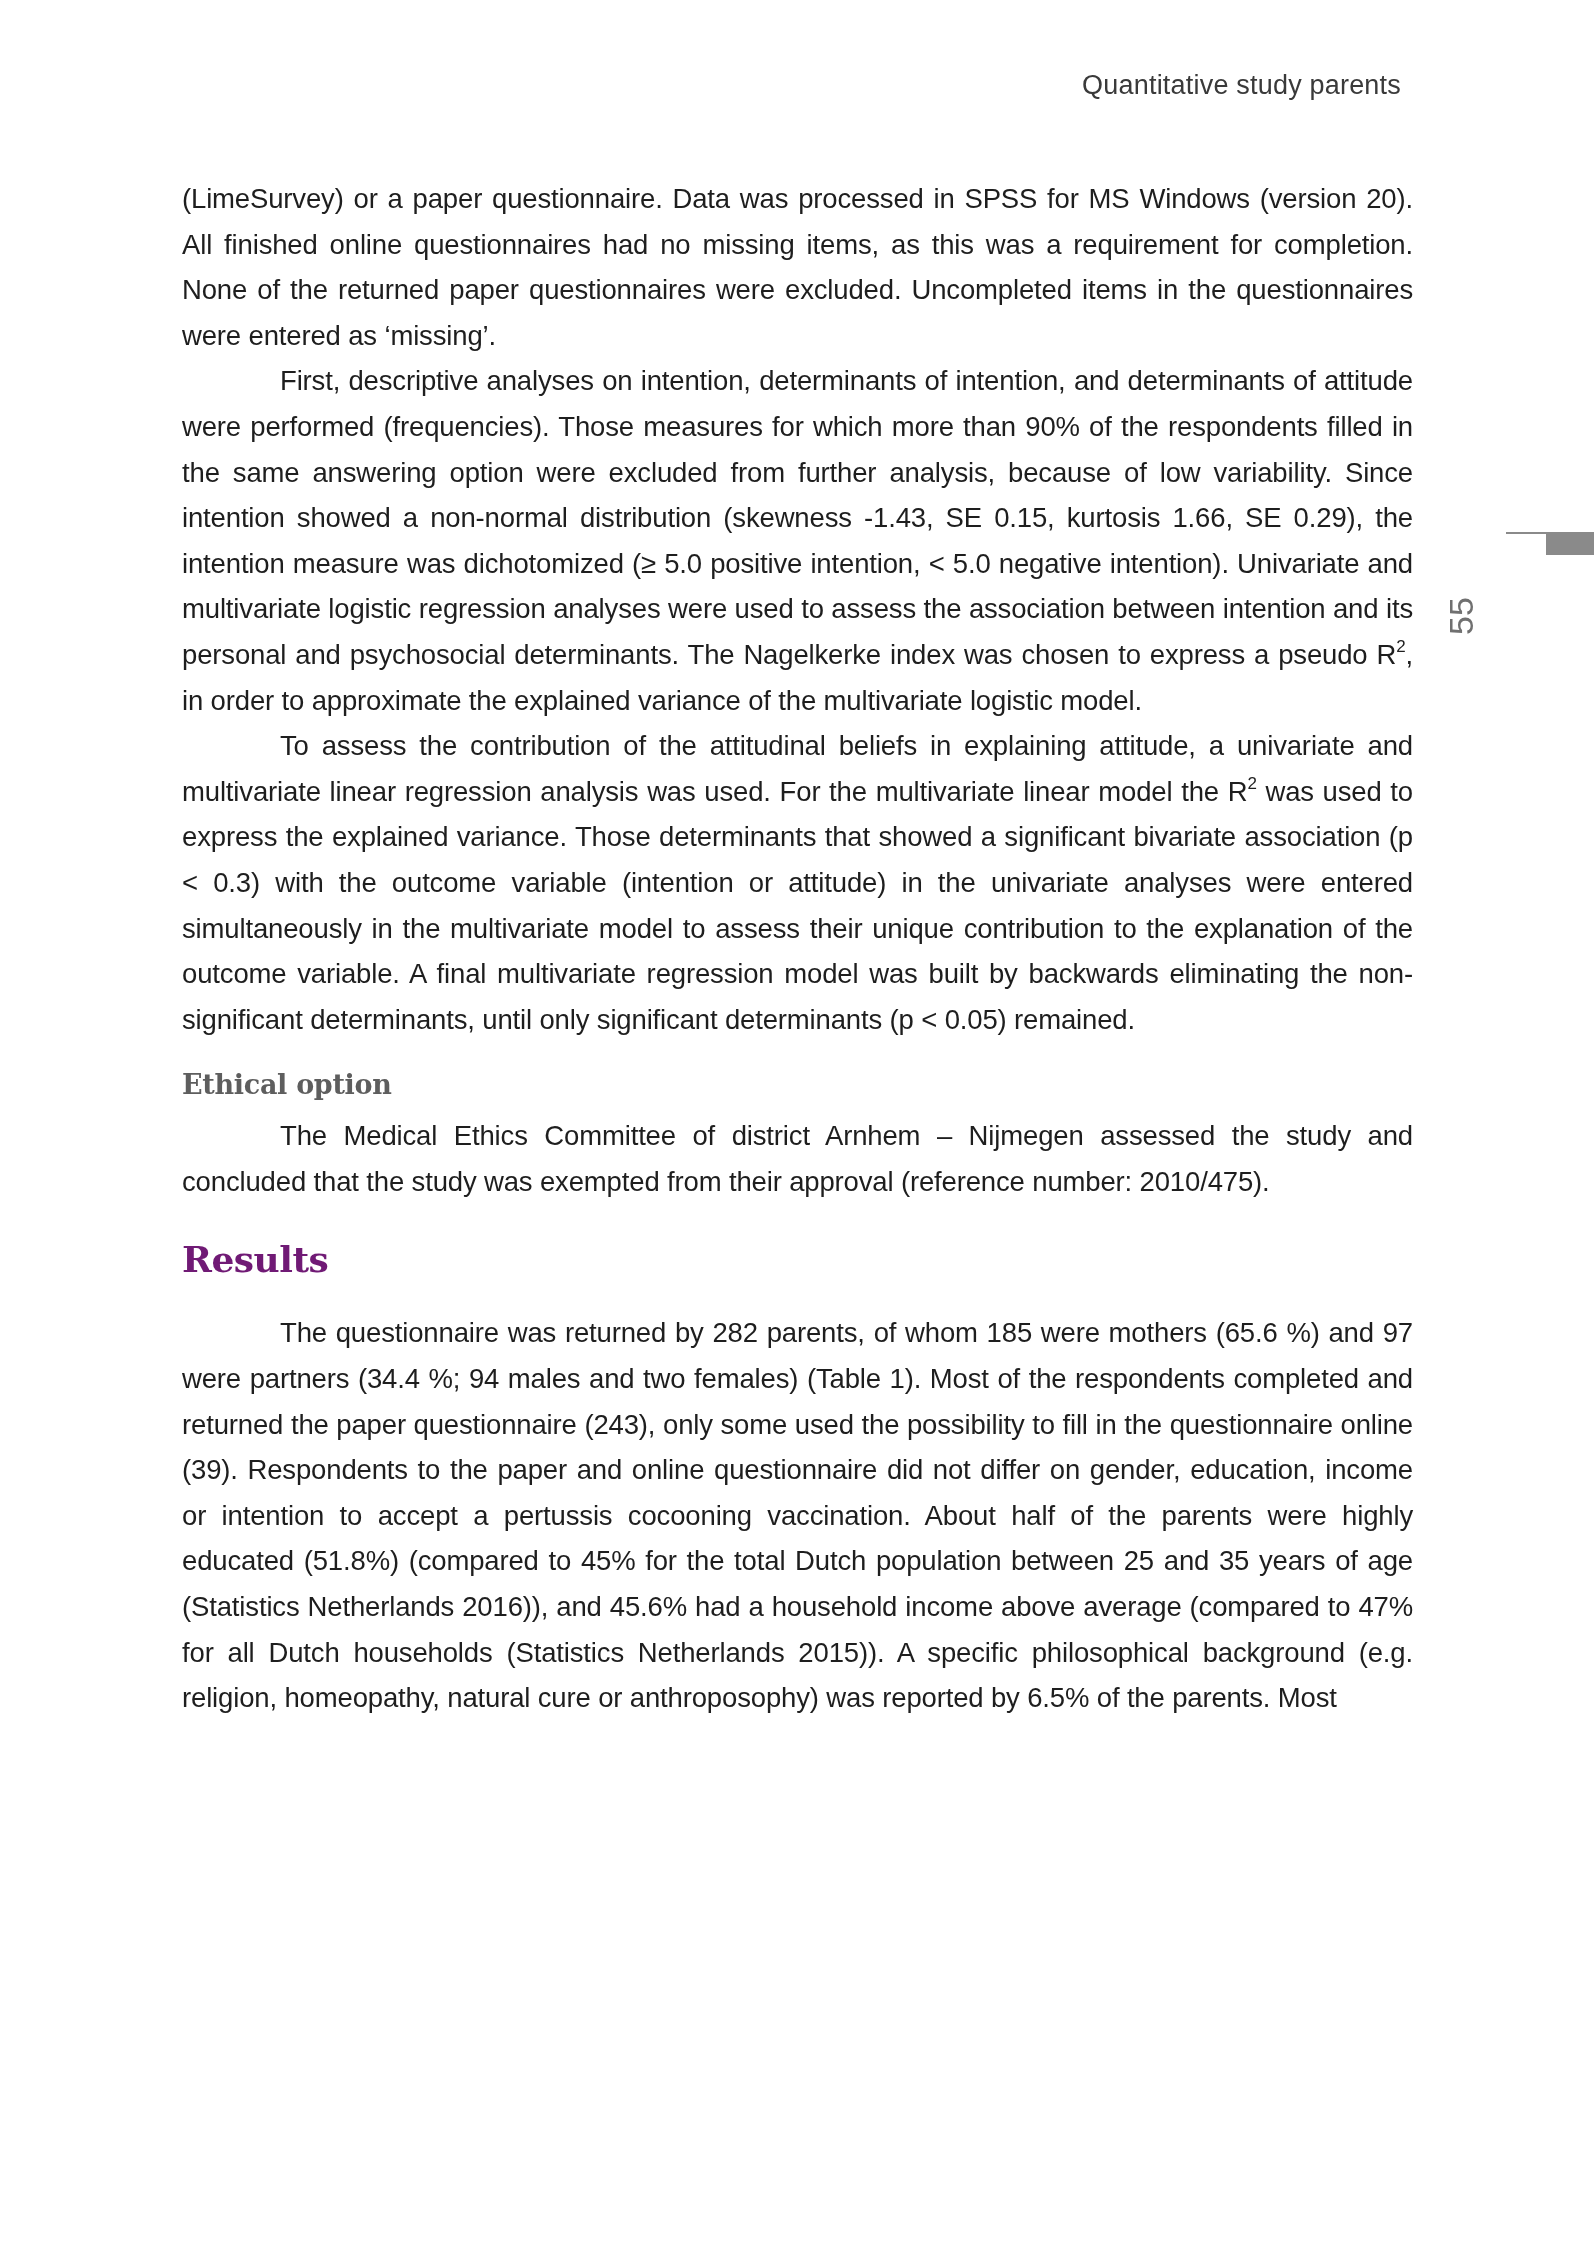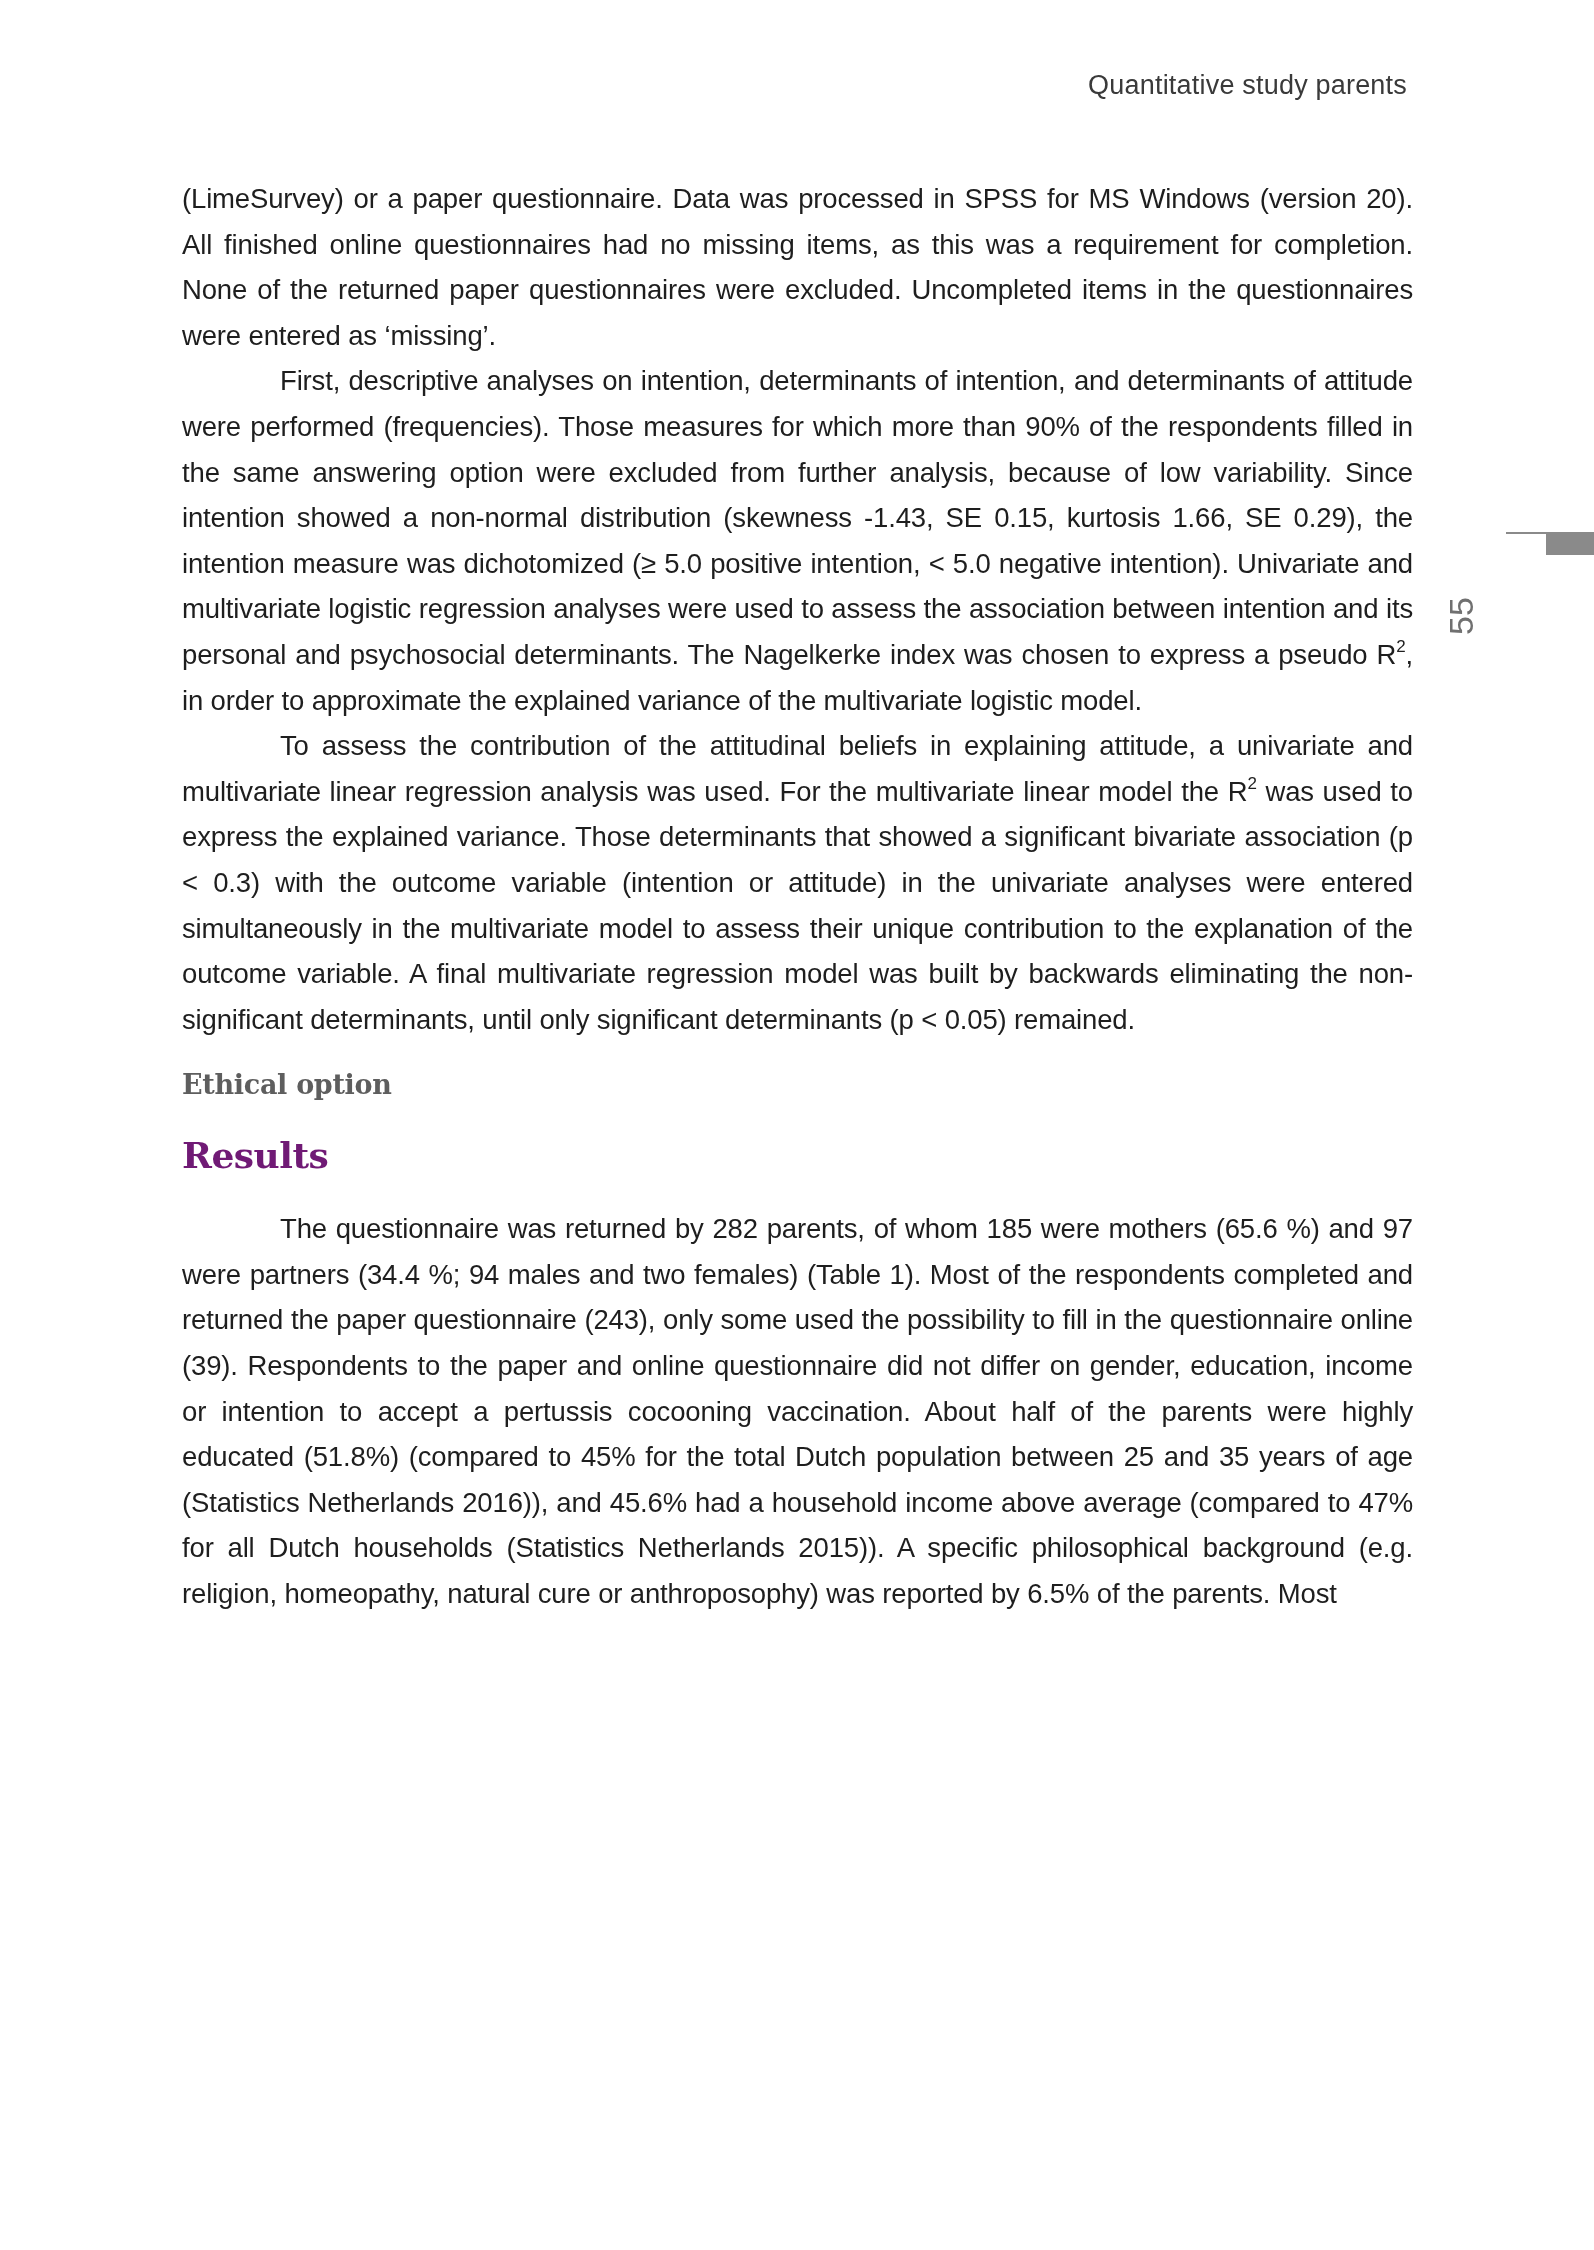--- a/index.html
+++ b/index.html
@@ -11,21 +11,21 @@
       width: 1594px;
       height: 2250px;
       position: relative;
       overflow: hidden;
       font-family: "Liberation Sans", "DejaVu Sans", sans-serif;
       color: #1e1e1e;
     }
     .running-header {
       position: absolute;
       top: 70px;
-      right: 187px;
+      right: 193px;
       font-size: 27px;
       color: #3a3a3a;
       letter-spacing: 0.2px;
     }
     .page-tab {
       position: absolute;
       top: 532px;
       left: 1546px;
       width: 48px;
       height: 23px;
@@ -111,19 +111,20 @@
 
   <p>(LimeSurvey) or a paper questionnaire. Data was processed in SPSS for MS Windows (version 20). All finished online questionnaires had no missing items, as this was a requirement for completion. None of the returned paper questionnaires were excluded. Uncompleted items in the questionnaires were entered as ‘missing’.</p>
 
 
   <p class="indent"><span>First, descriptive analyses on intention, determinants of intention, and determinants of attitude were performed (frequencies). Those measures for which more than 90% of the respondents filled in the same answering option were excluded from further analysis, because of low variability. Since intention showed a non-normal distribution (skewness -1.43, SE 0.15, kurtosis 1.66, SE 0.29), the intention measure was dichotomized (≥ 5.0 positive intention, &lt; 5.0 negative intention). Univariate and multivariate logistic regression analyses were used to assess the association between intention and its personal and psychosocial determinants. The Nagelkerke index was chosen to express a pseudo R</span><sup>2</sup><span>, in order to approximate the explained variance of the multivariate logistic model.</span></p>
 
   <p class="indent"><span>To assess the contribution of the attitudinal beliefs in explaining attitude, a univariate and multivariate linear regression analysis was used. For the multivariate linear model the R</span><sup>2</sup><span> was used to express the explained variance. Those determinants that showed a significant bivariate association (p &lt; 0.3) with the outcome variable (intention or attitude) in the univariate analyses were entered simultaneously in the multivariate model to assess their unique contribution to the explanation of the outcome variable. A final multivariate regression model was built by backwards eliminating the non-significant determinants, until only significant determinants (p &lt; 0.05) remained.</span></p>
 
   <h3 style="margin-top:27px; margin-bottom:13px;">Ethical option</h3>
 
+  <p class="indent">The Medical Ethics Committee of district Arnhem – Nijmegen assessed the study and concluded that the study was exempted from their approval (reference number: 2010/475).</p>
 
   <h2 style="margin-top:34px; margin-bottom:30px;">Results</h2>
 
 
   <p class="indent">The questionnaire was returned by 282 parents, of whom 185 were mothers (65.6 %) and 97 were partners (34.4 %; 94 males and two females) (Table 1). Most of the respondents completed and returned the paper questionnaire (243), only some used the possibility to fill in the questionnaire online (39). Respondents to the paper and online questionnaire did not differ on gender, education, income or intention to accept a pertussis cocooning vaccination. About half of the parents were highly educated (51.8%) (compared to 45% for the total Dutch population between 25 and 35 years of age (Statistics Netherlands 2016)), and 45.6% had a household income above average (compared to 47% for all Dutch households (Statistics Netherlands 2015)). A specific philosophical background (e.g. religion, homeopathy, natural cure or anthroposophy) was reported by 6.5% of the parents. Most</p>
 
 </div>
 
 </body></html>

